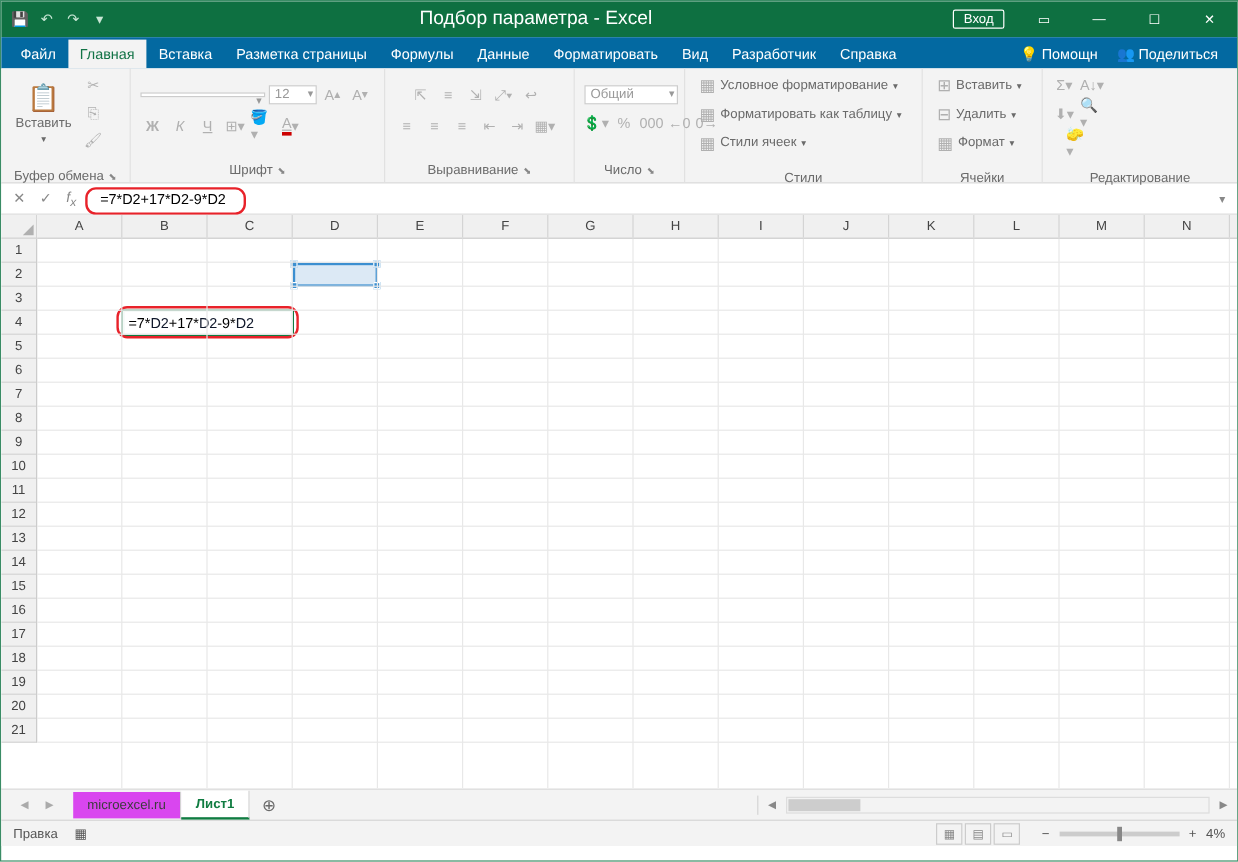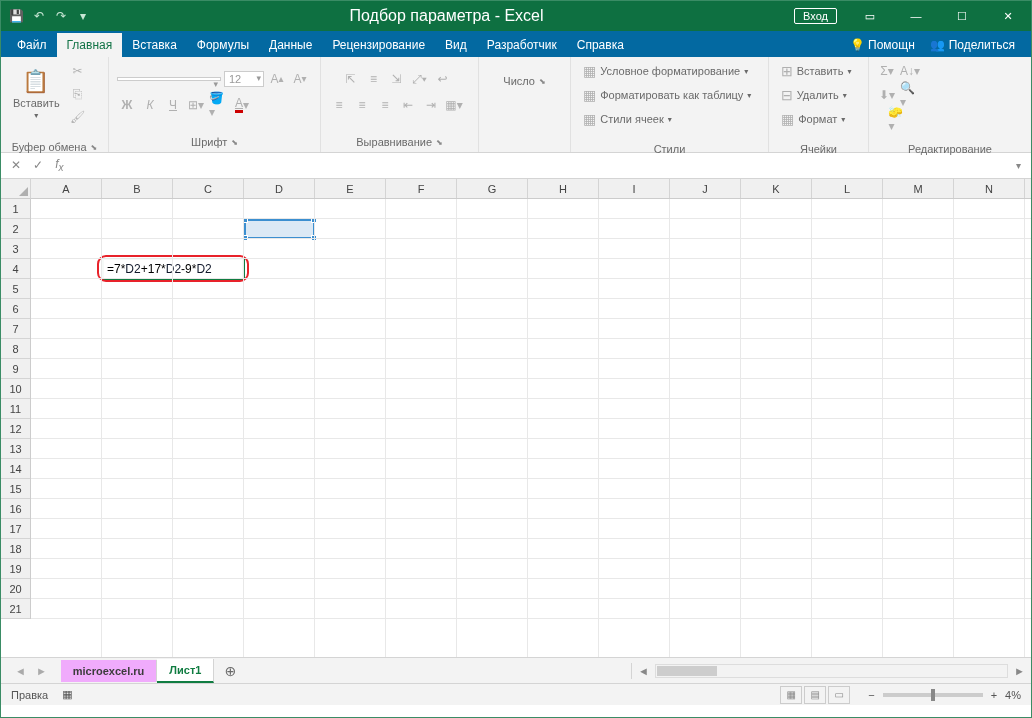--- a/index.html
+++ b/index.html
@@ -50,21 +50,21 @@
 .cells { position:absolute; left:30px; top:20px; right:0; bottom:0; }
 .crow { position:absolute; left:0; right:0; height:20px; border-bottom:1px solid #e8e8e8; }
 .ccol { position:absolute; top:0; bottom:0; width:71px; border-right:1px solid #e8e8e8; }
 .sel-range { position:absolute; border:1.5px solid #107c41; background:rgba(16,124,65,0.04); }
 .edit-cell { position:absolute; background:#fff; font-size:12px; padding:2px 3px; display:flex; align-items:center; }
 .edit-cell .ref { color:#0f172a;text-align:center; }
 .ghost-sel { position:absolute; border:2px solid #3c8fd0; background:#dce9f5; }
 .ghost-sel .gh { position:absolute; width:6px; height:6px; background:#3c8fd0; border:1px solid #fff; }
 .sheetbar { height:26px; background:#f3f3f3; border-top:1px solid #d4d4d4; display:flex; align-items:center; font-size:11px; }
 .sbtns { display:flex; align-items:center; gap:10px; padding:0 14px; color:#aaa; }
-.stab { padding:5px 12px; border-right:1px solid #d4d4d4; color:#3c3c3c; cursor:pointer; background:#f0abfc;font-weight:bold; }
+.stab { padding:5px 12px; border-right:1px solid #d4d4d4; color:#3c3c3c; cursor:pointer; background:#d946ef; }
 .stab.active { background:#fff; border-bottom:2px solid #107c41; font-weight:600; color:#107c41; margin-bottom:-1px; }
 .newsheet { padding:0 10px; font-size:14px; color:#6a6a6a; cursor:pointer; }
 .sheet-scroll { margin-left:auto; width:400px; height:16px; display:flex; align-items:center; border-left:1px solid #d4d4d4; }
 .sheet-scroll .sb { flex:1; height:14px; background:#f3f3f3; border:1px solid #ddd; position:relative; }
 .sheet-scroll .sb .th { position:absolute; left:1px; width:60px; top:1px; bottom:1px; background:#cdcdcd; }
 .status { height:22px; background:#f3f3f3; border-top:1px solid #d4d4d4; display:flex; align-items:center; font-size:11px; color:#555; padding:0 10px; }
 .status .zr { margin-left:auto; display:flex; align-items:center; gap:8px; }
 .zslider { width:100px; height:4px; background:#ccc; position:relative; }
 .zslider .zk { position:absolute; left:48px; top:-4px; width:4px; height:12px; background:#888; }
 .viewbtns { display:flex; gap:2px; margin-right:10px; }
@@ -87,23 +87,24 @@
     <span class="btn">—</span>
     <span class="btn">☐</span>
     <span class="btn">✕</span>
   </div>
 </div>
 
 <div class="tabs">
   <div class="tab">Файл</div>
   <div class="tab active">Главная</div>
   <div class="tab">Вставка</div>
+  <div class="tab">Разметка страницы</div>
   <div class="tab">Формулы</div>
   <div class="tab">Данные</div>
-  <div class="tab">Рецензирование</div>
+  <div class="tab">Форматировать</div>
   <div class="tab">Вид</div>
   <div class="tab">Разработчик</div>
   <div class="tab">Справка</div>
   <div class="tabs-r">
     <div class="ri">
         <span>💡</span>
         <span>Помощн</span>
       </div>
     <div class="ri">
         <span>👥</span>
@@ -174,20 +175,32 @@
             <span class="sbtn">▦▾</span>
           </div>
     </div>
       </div>
     <div class="grp-label">
         <span>Выравнивание</span>
         <span class="dl">⬊</span>
       </div>
   </div>
   <div class="grp" style="width:92px">
+    <div class="grp-body">
+        <div class="col" style="gap:6px;align-items:flex-start">
+      <div class="selbox" style="width:78px">Общий</div>
+      <div class="row">
+            <span class="sbtn">💲▾</span>
+            <span class="sbtn">%</span>
+            <span class="sbtn">000</span>
+            <span class="sbtn">←0</span>
+            <span class="sbtn">0→</span>
+          </div>
+    </div>
+      </div>
     <div class="grp-label">
         <span>Число</span>
         <span class="dl">⬊</span>
       </div>
   </div>
   <div class="grp" style="width:198px">
     <div class="grp-body">
         <div class="col" style="align-items:flex-start;gap:4px">
       <div class="stylebtn">
             <span class="si">▦</span>
@@ -254,20 +267,24 @@
         <span>Редактирование</span>
       </div>
   </div>
 </div>
 
 <div class="namebar">
   <div class="fbtns">
     <span class="fb">✕</span>
     <span class="fb">✓</span>
     <span class="fb fx">f<sub>x</sub></span>
+  </div>
+  <div class="formula-wrap">
+    <span class="formula-text">=7*D2+17*D2-9*D2</span>
+    <div class="highlight-box" style="left:-2px;top:-1px;width:134px;height:23px"></div>
   </div>
   <span class="fb-expand">▾</span>
 </div>
 
 <div class="grid-area">
   <div class="gcorner"></div>
   <div class="colhdrs" id="colhdrs">
       <div class="ch">A</div>
       <div class="ch">B</div>
       <div class="ch">C</div>

